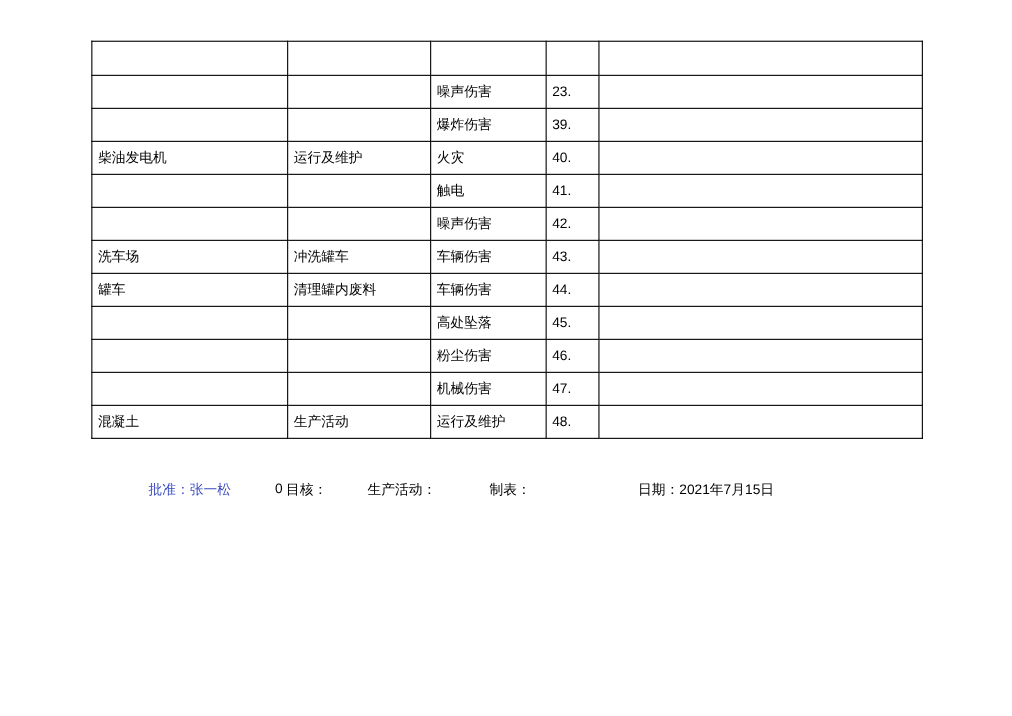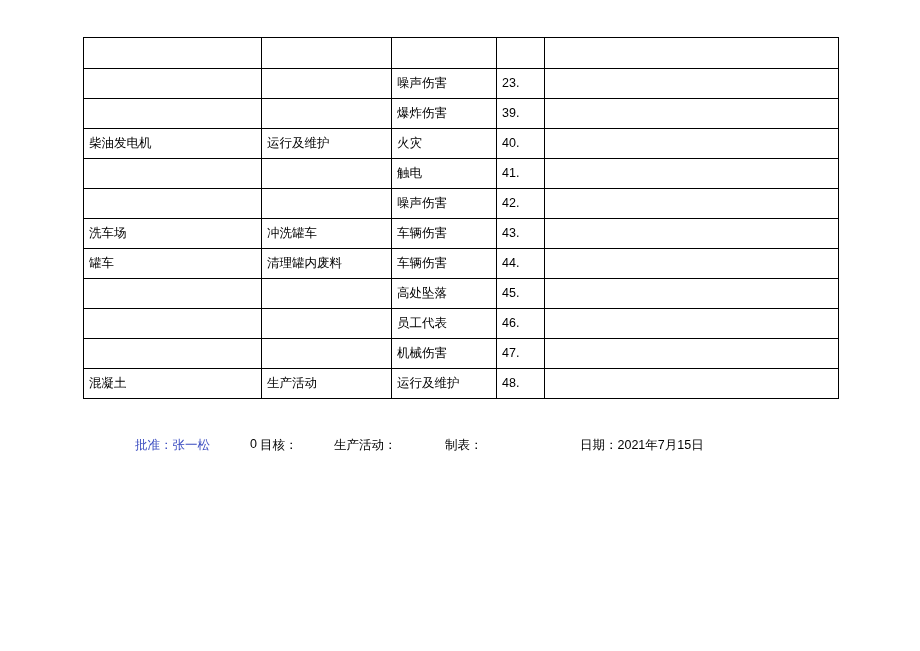--- a/index.html
+++ b/index.html
@@ -191,21 +191,21 @@
       <tr>
         <td class="cell-equip"></td>
         <td class="cell-activity"></td>
         <td class="cell-hazard">高处坠落</td>
         <td class="cell-num">45.</td>
         <td></td>
       </tr>
       <tr>
         <td class="cell-equip"></td>
         <td class="cell-activity"></td>
-        <td class="cell-hazard">员工代表</td>
+        <td class="cell-hazard">粉尘伤害</td>
         <td class="cell-num">46.</td>
         <td></td>
       </tr>
       <tr>
         <td class="cell-equip"></td>
         <td class="cell-activity"></td>
         <td class="cell-hazard">机械伤害</td>
         <td class="cell-num">47.</td>
         <td></td>
       </tr>

